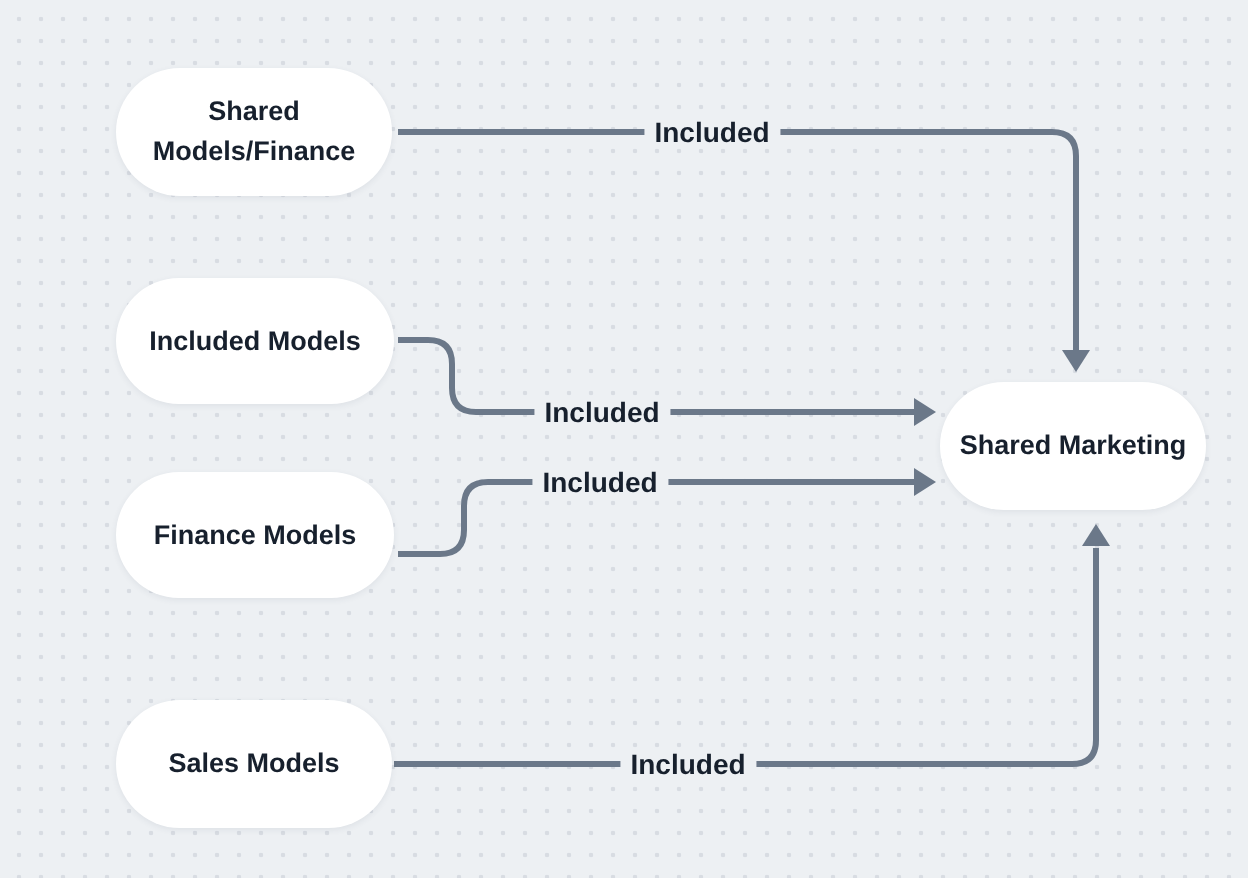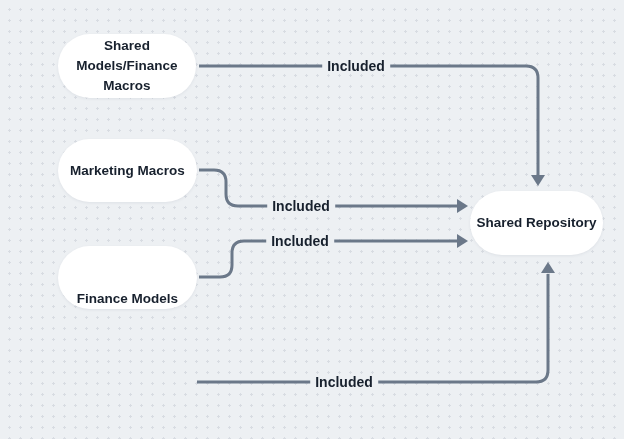--- a/index.html
+++ b/index.html
@@ -78,35 +78,39 @@
       <polygon points="457,199 457,213 468,206" class="edge-arrow"></polygon>
       <path d="M 199 277 L 220 277 Q 232 277 232 265 L 232 253 Q 232 241 244 241 L 457 241" class="edge-path"></path>
       <polygon points="457,234 457,248 468,241" class="edge-arrow"></polygon>
       <path d="M 197 382 L 536 382 Q 548 382 548 370 L 548 274" class="edge-path"></path>
       <polygon points="541,273 555,273 548,262" class="edge-arrow"></polygon>
     </svg>
 <div class="node" style="left: 58px; top: 34px; width: 138px; height: 64px;">
     <div class="node-label">
         <span>Shared</span>
         <span>Models/Finance</span>
-        <span>Macros</span>
       </div>
   </div>
     <div class="node" style="left: 58px; top: 139px; width: 139px; height: 63px;">
     <div class="node-label">
-        <span>Marketing Macros</span>
+        <span>Included Models</span>
       </div>
   </div>
-    <div class="node" style="left: 58px; top: 246px; width: 139px; height: 63px; align-items: flex-end;">
+    <div class="node" style="left: 58px; top: 236px; width: 139px; height: 63px;">
     <div class="node-label">
         <span>Finance Models</span>
       </div>
   </div>
+    <div class="node" style="left: 58px; top: 350px; width: 138px; height: 64px;">
+    <div class="node-label">
+        <span>Sales Models</span>
+      </div>
+  </div>
     <div class="node" style="left: 470px; top: 191px; width: 133px; height: 64px;">
     <div class="node-label">
-        <span>Shared Repository</span>
+        <span>Shared Marketing</span>
       </div>
   </div>
     <div class="edge-label" style="left: 356px; top: 66px;">Included</div>
     <div class="edge-label" style="left: 301px; top: 206px;">Included</div>
     <div class="edge-label" style="left: 300px; top: 241px;">Included</div>
     <div class="edge-label" style="left: 344px; top: 382px;">Included</div>
   </div>
 
 </body></html>

